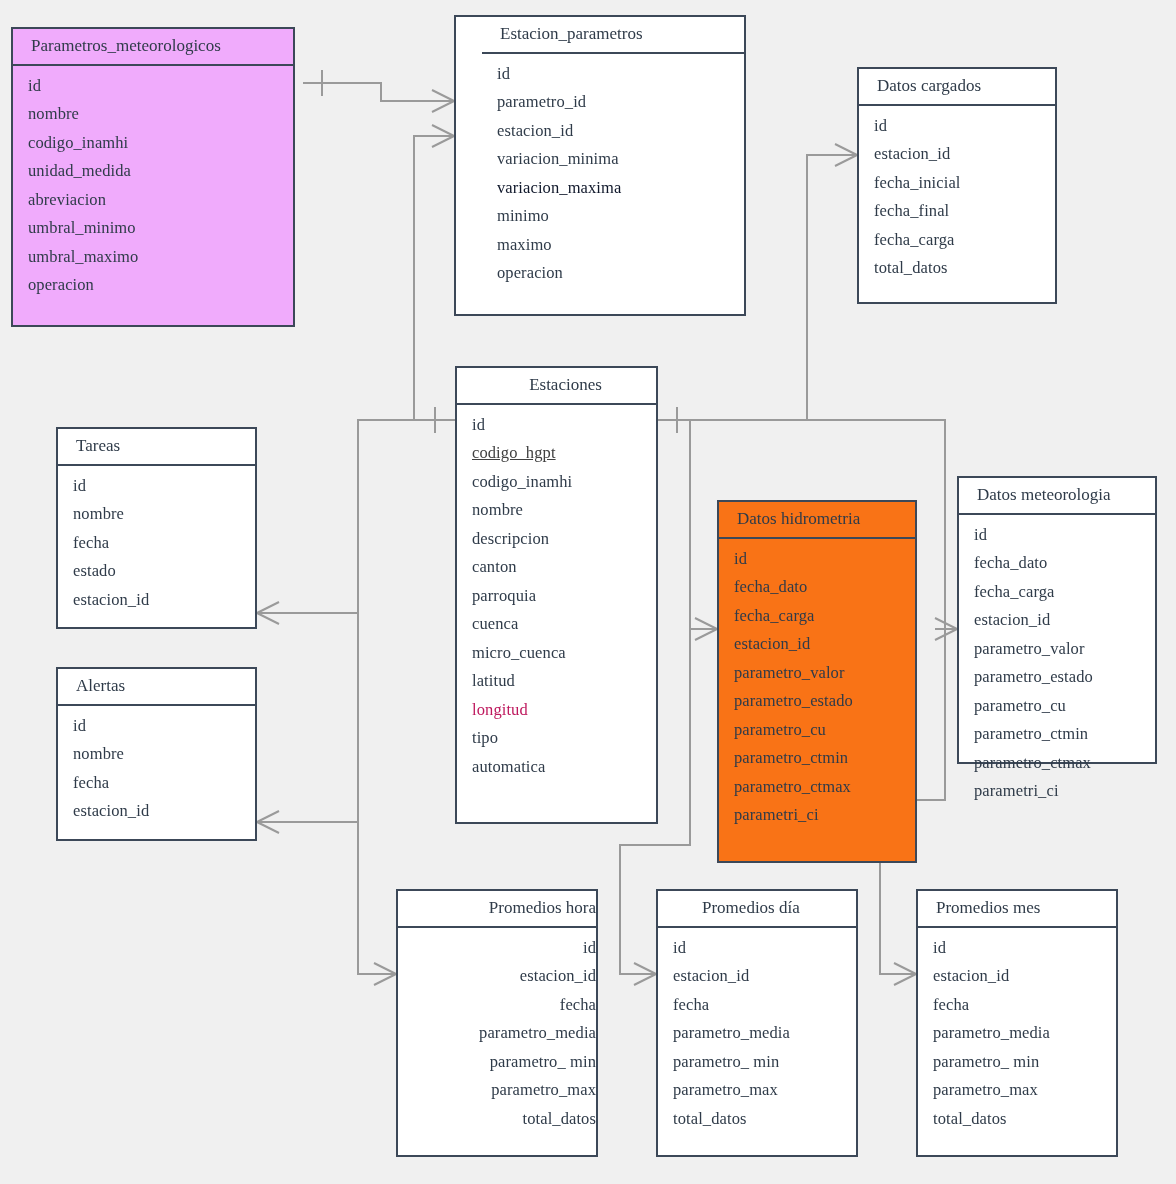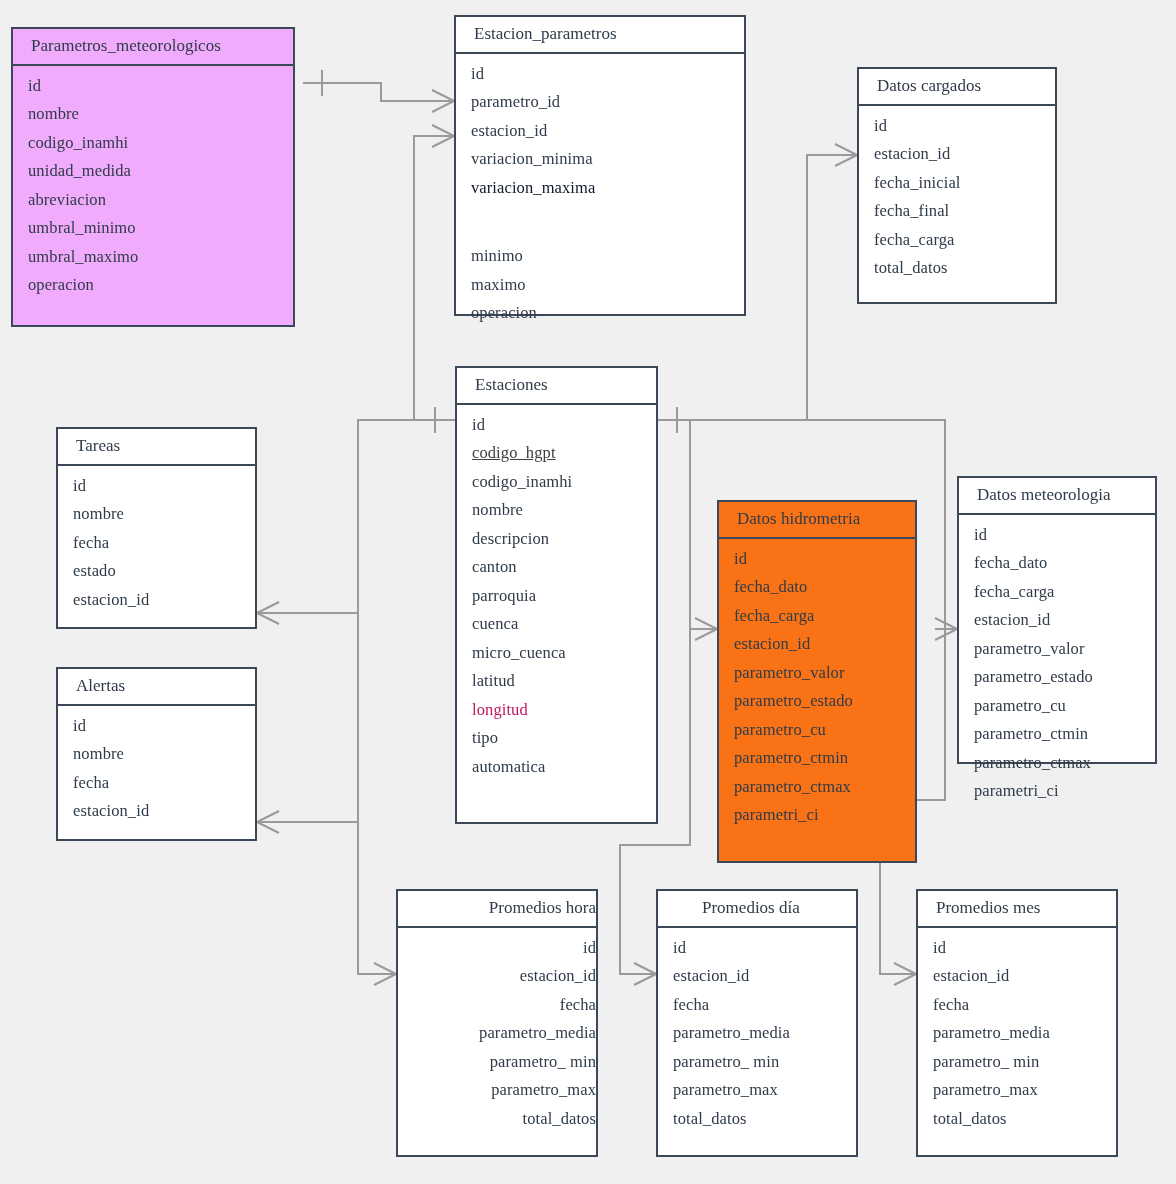--- a/index.html
+++ b/index.html
@@ -134,29 +134,29 @@
         <div class="field" style="color: rgb(47, 59, 73);">id</div>
         <div class="field" style="color: rgb(47, 59, 73);">nombre</div>
         <div class="field" style="color: rgb(47, 59, 73);">codigo_inamhi</div>
         <div class="field" style="color: rgb(47, 59, 73);">unidad_medida</div>
         <div class="field" style="color: rgb(47, 59, 73);">abreviacion</div>
         <div class="field" style="color: rgb(47, 59, 73);">umbral_minimo</div>
         <div class="field" style="color: rgb(47, 59, 73);">umbral_maximo</div>
         <div class="field" style="color: rgb(47, 59, 73);">operacion</div>
       </div>
     </div>
-    <div class="entity" style="left: 454px; top: 15px; width: 292px; height: 301px; border-color: rgb(60, 72, 88); background: rgb(255, 255, 255);">
+    <div class="entity" style="left: 454px; top: 15px; width: 292px; height: 301px; border-color: rgb(60, 72, 88); background: rgb(255, 255, 255); padding-left: 26px;">
       <div class="entity-title" style="border-bottom-color: rgb(60, 72, 88); color: rgb(47, 59, 73);">Estacion_parametros</div>
       <div class="entity-fields">
         <div class="field" style="color: rgb(47, 59, 73);">id</div>
         <div class="field" style="color: rgb(47, 59, 73);">parametro_id</div>
         <div class="field" style="color: rgb(47, 59, 73);">estacion_id</div>
         <div class="field" style="color: rgb(47, 59, 73);">variacion_minima</div>
         <div class="field" style="color: #0f172a;">variacion_maxima</div>
-        <div class="field" style="color: rgb(47, 59, 73); margin-top: 40px;">minimo</div>
+        <div class="field" style="color: rgb(47, 59, 73);">minimo</div>
         <div class="field" style="color: rgb(47, 59, 73);">maximo</div>
         <div class="field" style="color: rgb(47, 59, 73);">operacion</div>
       </div>
     </div>
     <div class="entity" style="left: 857px; top: 67px; width: 200px; height: 237px; border-color: rgb(60, 72, 88); background: rgb(255, 255, 255);">
       <div class="entity-title" style="border-bottom-color: rgb(60, 72, 88); color: rgb(47, 59, 73);">Datos cargados</div>
       <div class="entity-fields">
         <div class="field" style="color: rgb(47, 59, 73);">id</div>
         <div class="field" style="color: rgb(47, 59, 73);">estacion_id</div>
         <div class="field" style="color: rgb(47, 59, 73);">fecha_inicial</div>
@@ -178,21 +178,21 @@
     <div class="entity" style="left: 56px; top: 667px; width: 201px; height: 174px; border-color: rgb(60, 72, 88); background: rgb(255, 255, 255);">
       <div class="entity-title" style="border-bottom-color: rgb(60, 72, 88); color: rgb(47, 59, 73);">Alertas</div>
       <div class="entity-fields">
         <div class="field" style="color: rgb(47, 59, 73);">id</div>
         <div class="field" style="color: rgb(47, 59, 73);">nombre</div>
         <div class="field" style="color: rgb(47, 59, 73);">fecha</div>
         <div class="field" style="color: rgb(47, 59, 73);">estacion_id</div>
       </div>
     </div>
     <div class="entity" style="left: 455px; top: 366px; width: 203px; height: 458px; border-color: rgb(60, 72, 88); background: rgb(255, 255, 255);">
-      <div class="entity-title" style="border-bottom-color: rgb(60, 72, 88); color: rgb(47, 59, 73);">Estaciones</div>
+      <div class="entity-title" style="border-bottom-color: rgb(60, 72, 88); color: rgb(47, 59, 73); text-align: center;">Estaciones</div>
       <div class="entity-fields">
         <div class="field" style="color: rgb(47, 59, 73);">id</div>
         <div class="field" style="color: #404040; text-decoration: underline;">codigo_hgpt</div>
         <div class="field" style="color: rgb(47, 59, 73);">codigo_inamhi</div>
         <div class="field" style="color: rgb(47, 59, 73);">nombre</div>
         <div class="field" style="color: rgb(47, 59, 73);">descripcion</div>
         <div class="field" style="color: rgb(47, 59, 73);">canton</div>
         <div class="field" style="color: rgb(47, 59, 73);">parroquia</div>
         <div class="field" style="color: rgb(47, 59, 73);">cuenca</div>
         <div class="field" style="color: rgb(47, 59, 73);">micro_cuenca</div>

